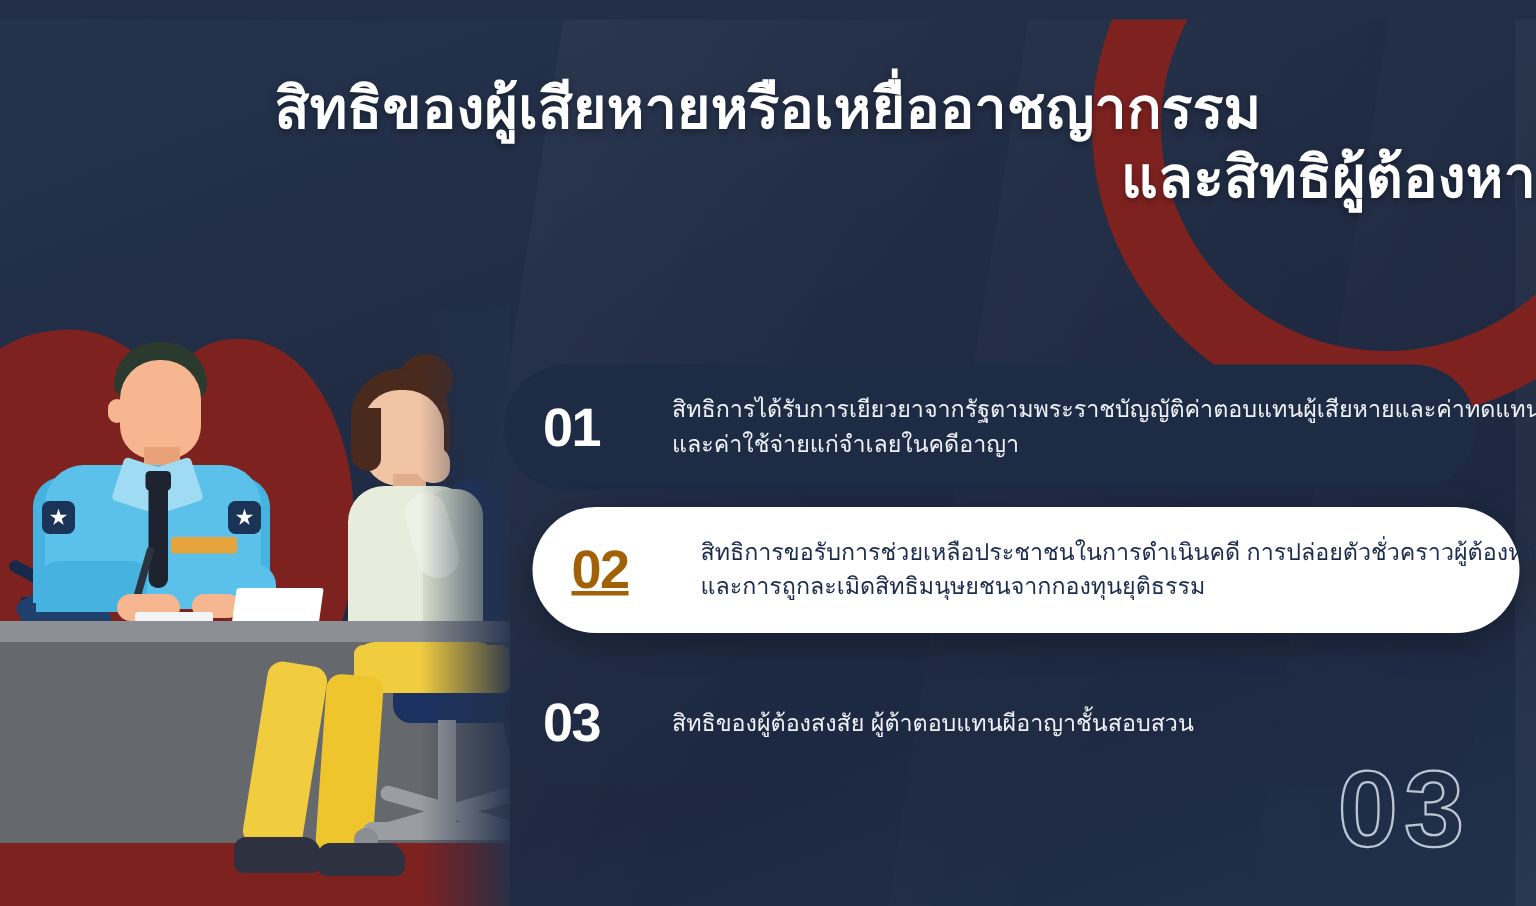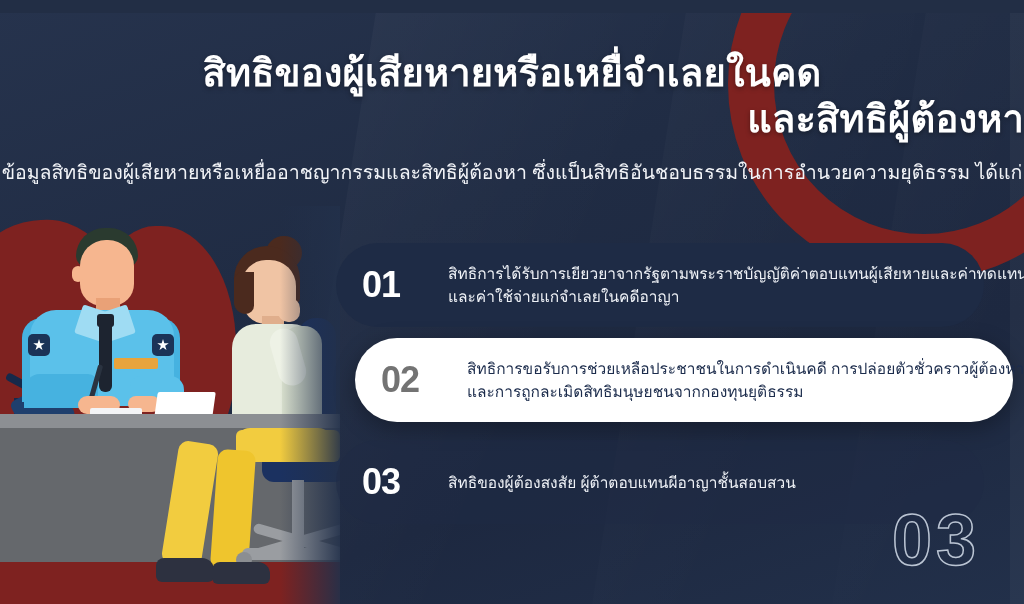--- a/index.html
+++ b/index.html
@@ -148,21 +148,21 @@
   }
   .card .txt{font-size:15.5px;line-height:23px;}
   .card .txt .ln{display:block;white-space:nowrap;}
 
   .card.c1{left:336px;top:243px;width:648px;height:84px;background:#1e2b45;padding:0 0 0 26px;box-sizing:border-box;}
   .card.c1 .num{color:#ffffff;width:86px;}
   .card.c1 .txt{color:#eef1f6;}
 
   .card.c2{left:355px;top:338px;width:658px;height:84px;background:#ffffff;padding:0 0 0 26px;box-sizing:border-box;
            box-shadow:0 6px 22px rgba(0,0,0,.30);}
-  .card.c2 .num{color:#737373;width:86px;}
+  .card.c2 .num{color:#a16207;width:86px;text-decoration:underline;}
   .card.c2 .txt{color:#1c2c4c;}
 
   .card.c3{left:336px;top:440px;width:648px;height:84px;background:rgba(30,43,69,.45);padding:0 0 0 26px;box-sizing:border-box;}
   .card.c3 .num{color:#ffffff;width:86px;}
   .card.c3 .txt{color:#eef1f6;}
 
   
   .big-num{
     position:absolute;right:44px;bottom:28px;z-index:16;
     font-size:72px;font-weight:bold;letter-spacing:4px;line-height:1;
@@ -177,24 +177,23 @@
 
   <div class="top-band"></div>
   <div class="sheen a"></div>
   <div class="sheen b"></div>
   <div class="sheen c"></div>
   <div class="edge-strip"></div>
   <div class="ring"></div>
 
   <div class="header">
     <div class="title">
-      <span>สิทธิของผู้เสียหายหรือเหยื่จำเลยในคด</span>
+      <span>สิทธิของผู้เสียหายหรือเหยื่ออาชญากรรม</span>
       <span class="l2">และสิทธิผู้ต้องหา</span>
     </div>
-    <div class="subtitle">ข้อมูลสิทธิของผู้เสียหายหรือเหยื่ออาชญากรรมและสิทธิผู้ต้องหา ซึ่งแป็นสิทธิอันชอบธรรมในการอำนวยความยุติธรรม ได้แก่</div>
   </div>
 
   <div class="illus">
     <div class="il i-redwall"></div>
     <div class="il i-redwall2"></div>
     <div class="il i-floor"></div>
 
     <div class="il i-lamparm2"></div>
     <div class="il i-lamparm"></div>
     <div class="il i-lampshade"></div>

